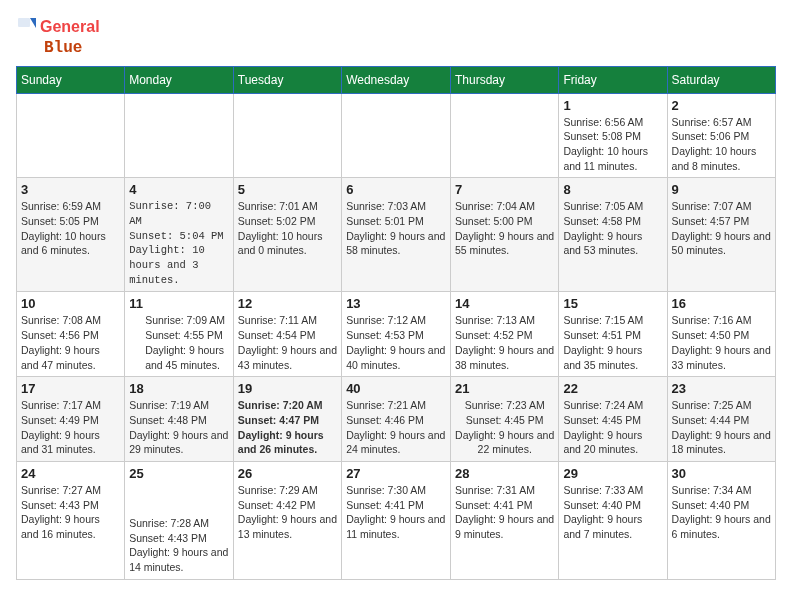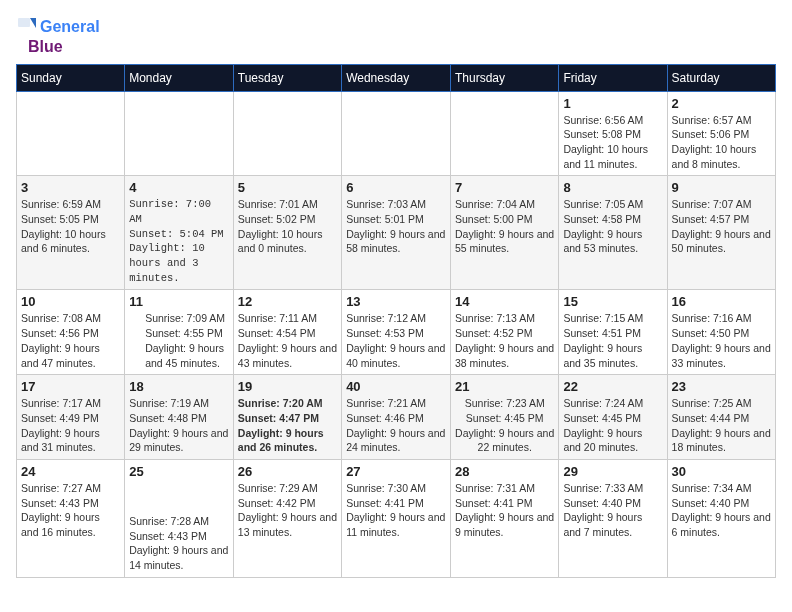--- a/index.html
+++ b/index.html
@@ -32,21 +32,21 @@
     .subtitle {
       font-size: 15px;
       color: #555;
     }
     .calendar-table {
       width: 100%;
       border-collapse: collapse;
       font-size: 11px;
     }
     .calendar-table th {
-      background: #0f172a;
+      background: #15803d;
       color: #fff;
       padding: 6px 4px;
       text-align: left;
       font-size: 12px;
       font-weight: normal;
       border: 1px solid #2d6bbf;
     }
     .calendar-table td {
       border: 1px solid #ccc;
       vertical-align: top;
@@ -77,23 +77,23 @@
 <body>
 
 <div class="header">
   <div class="logo">
     <div style="line-height:1.1;">
       <div style="display:flex;align-items:center;gap:2px;">
         <svg width="22" height="22" viewBox="0 0 22 22">
           <polygon points="14,2 20,2 20,12" fill="#2d6bbf"></polygon>
           <rect x="2" y="2" width="12" height="9" rx="1" fill="#2d6bbf" opacity="0.15"></rect>
         </svg>
-        <span style="font-size:16px;font-weight:bold;color:#3b82f6;">General</span>
+        <span style="font-size:16px;font-weight:bold;color:#ef4444;">General</span>
       </div>
-      <span style="font-size:16px;font-weight:bold;color:#701a75;margin-left:12px;">Blue</span>
+      <span style="font-size:16px;font-weight:bold;color:#c2410c;margin-left:28px;font-family:Liberation Mono, monospace;">Blue</span>
     </div>
   </div>
   <div class="title-block">
     <div class="month-title"></div>
     <div class="subtitle"></div>
   </div>
 </div>
 
 <table class="calendar-table">
   <thead>

